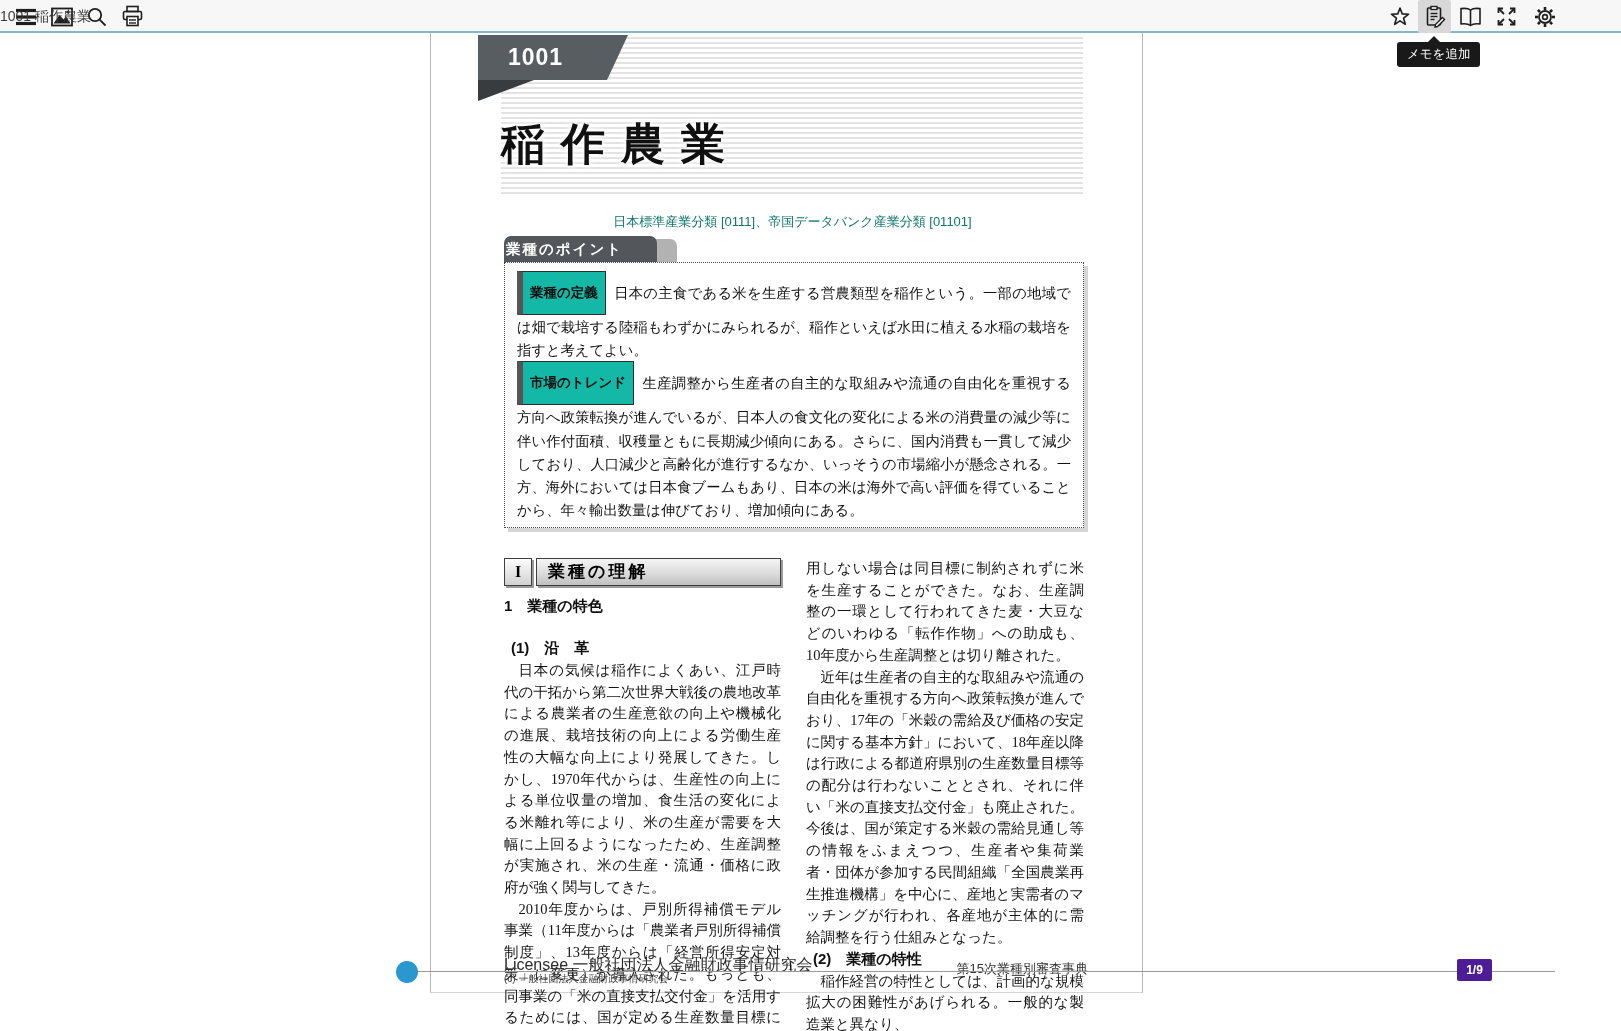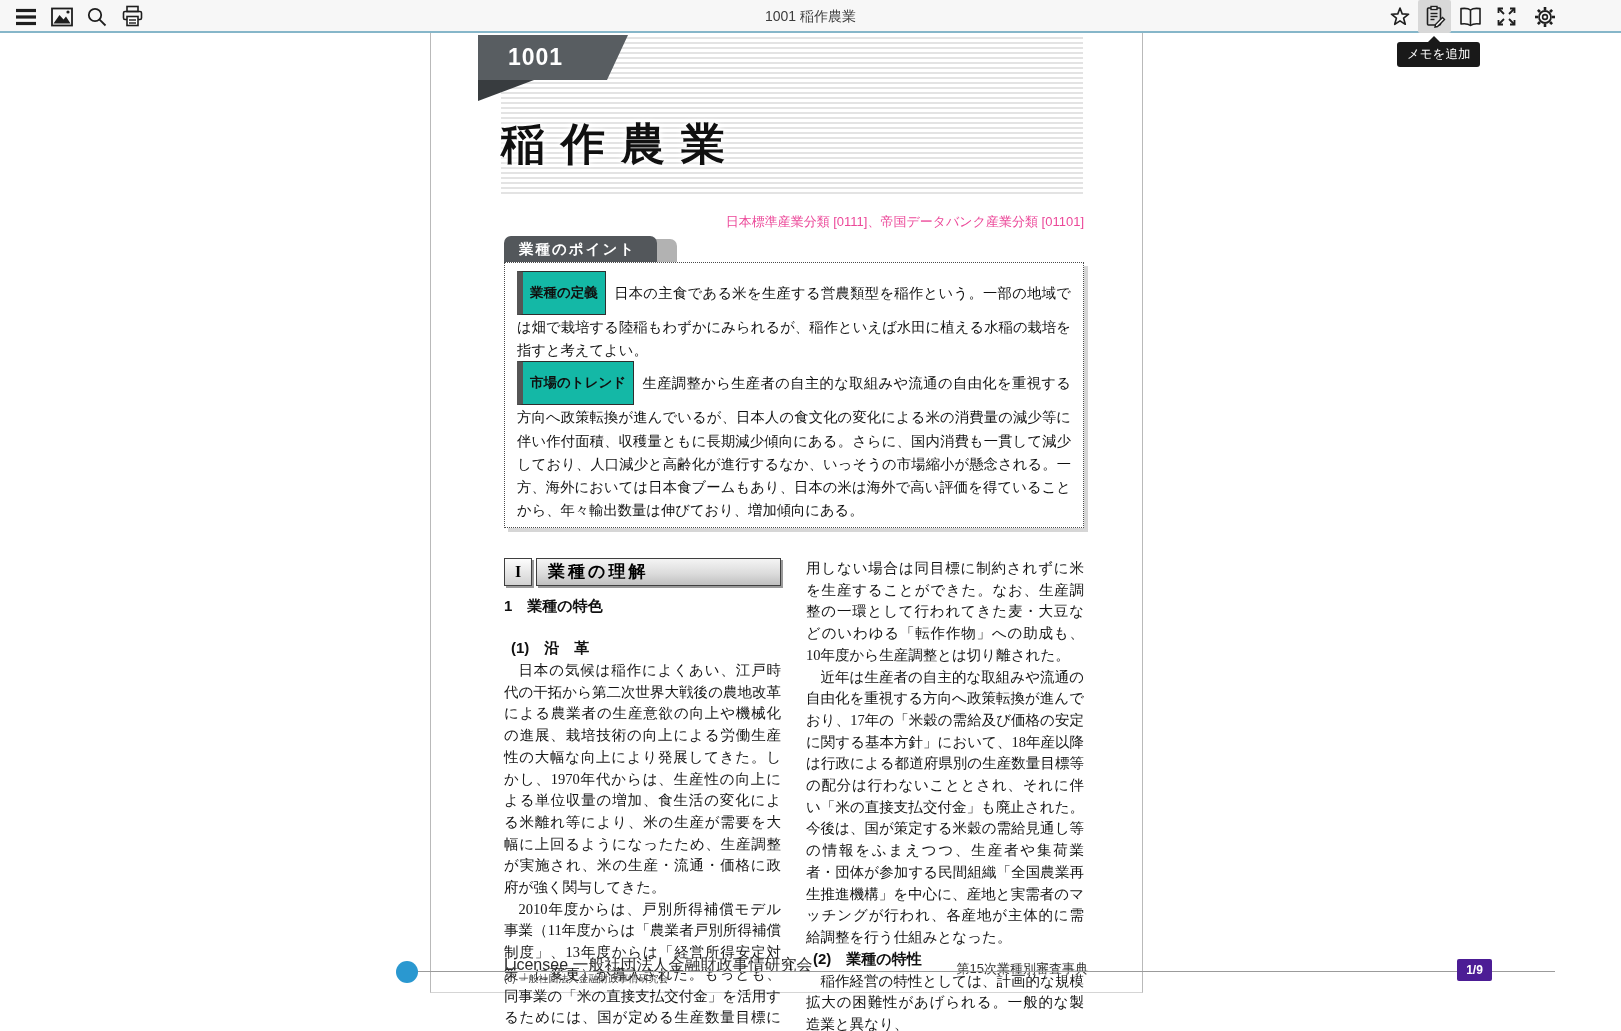--- a/index.html
+++ b/index.html
@@ -7,21 +7,21 @@
     font-family:"Liberation Sans","DejaVu Sans",sans-serif; }
   .serif { font-family:"Liberation Serif","DejaVu Serif",serif; }
 
   
   .toolbar { position:absolute; left:0; top:0; width:1621px; height:33px;
     background:#f7f7f7; border-bottom:2px solid #86b6c9; z-index:50; }
   .tb-btn { position:absolute; top:2px; width:30px; height:29px; display:flex;
     align-items:center; justify-content:center; cursor:pointer; }
   .tb-btn svg { display:block; }
   .tb-title { position:absolute; left:0; right:0; top:0; height:33px; line-height:33px;
-    text-align:center; font-size:14px; color:#3c3c3c; }
+    text-align:left; font-size:14px; color:#3c3c3c; }
   .note-bg { background:#d8d8d8; border-radius:2px; }
 
   
   .tooltip { position:absolute; left:1397px; top:42px; background:#191919; color:#fff;
     font-size:12.5px; padding:4px 10px; border-radius:3px; z-index:60; white-space:nowrap; }
   .tooltip-caret { position:absolute; left:1427px; top:36px; width:0; height:0; z-index:60;
     border-left:7px solid transparent; border-right:7px solid transparent;
     border-bottom:7px solid #191919; }
 
   
@@ -34,28 +34,28 @@
   .doc-banner { position:absolute; left:47px; top:2px; width:150px; height:45px;
     background:#585d61; clip-path:polygon(0 0,100% 0,86% 100%,0 100%);
     color:#fff; font-weight:bold; font-size:23px; line-height:45px; padding-left:30px;
     letter-spacing:1px; z-index:3; }
   .doc-fold { position:absolute; left:47px; top:47px; width:56px; height:21px;
     background:#383c3f; clip-path:polygon(0 0,100% 0,0 100%); z-index:2; }
   .doc-title { position:absolute; left:70px; top:82px; width:582px; height:58px;
     text-align:left; font-weight:bold; font-size:44px; letter-spacing:16px;
     color:#101010; text-shadow:0 0 5px #fff,0 0 8px #fff; z-index:3; }
   .classification { position:absolute; left:70px; top:180px; width:583px;
-    text-align:right; font-size:13px; color:#ec4899; }
+    text-align:center; font-size:13px; color:#0f766e; }
 
   
   .points-tab-shadow { position:absolute; left:93px; top:206px; width:153px; height:24px;
     background:#b2b2b2; border-radius:7px 7px 0 0; }
   .points-tab { position:absolute; left:73px; top:203px; width:153px; height:26px;
     background:#53575b; border-radius:7px 7px 0 0; color:#fff; font-weight:bold;
-    font-size:14.5px; line-height:26px; padding-left:15px; letter-spacing:2px; z-index:2; }
+    font-size:14.5px; line-height:26px; padding-left:2px; letter-spacing:2px; z-index:2; }
   .points-box { position:absolute; left:73px; top:229px; width:580px; height:266px;
     border:1px dotted #4a4a4a; background:#fff; box-shadow:4px 4px 0 rgba(0,0,0,0.16);
     padding:9px 12px 0 12px; z-index:2; }
   .points-box p { font-size:14.3px; line-height:23.2px; text-align:justify; color:#101010; }
   .plabel { display:inline-block; border:1px solid #2e2e2e; border-left:6px solid #555;
     background:#14b8a6; font-weight:bold; font-size:13.5px; line-height:18px;
     padding:12px 7px; margin-right:8px; transform:translateY(-1px); }
 
   
   .col { position:absolute; width:278px; top:525px; }

